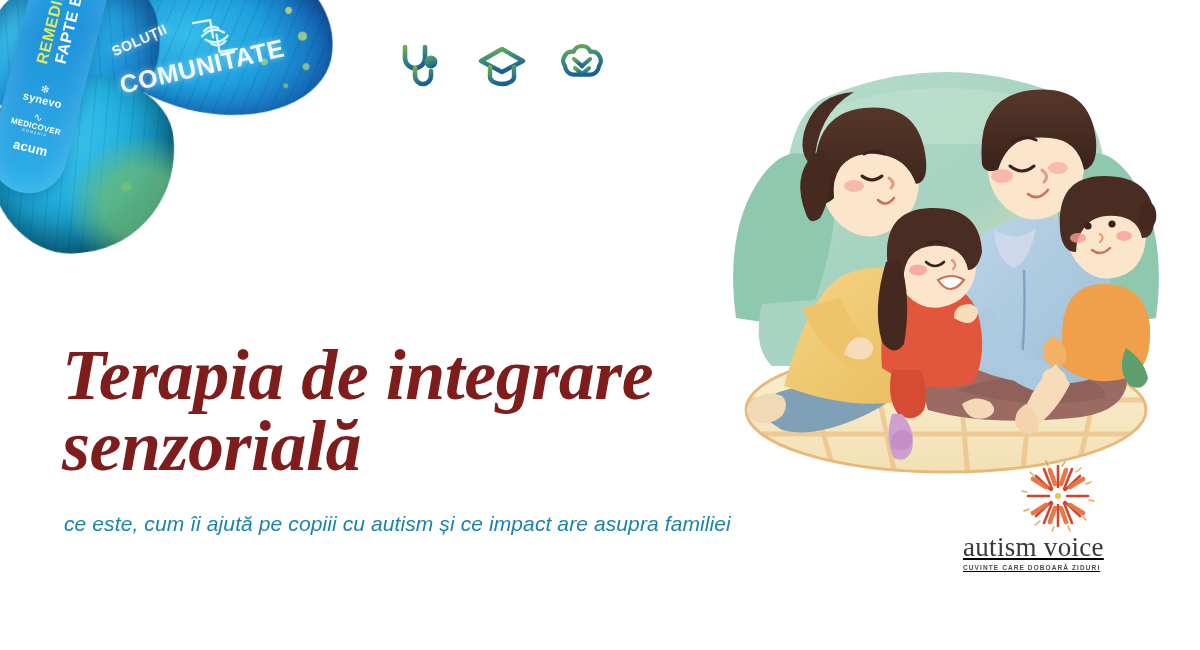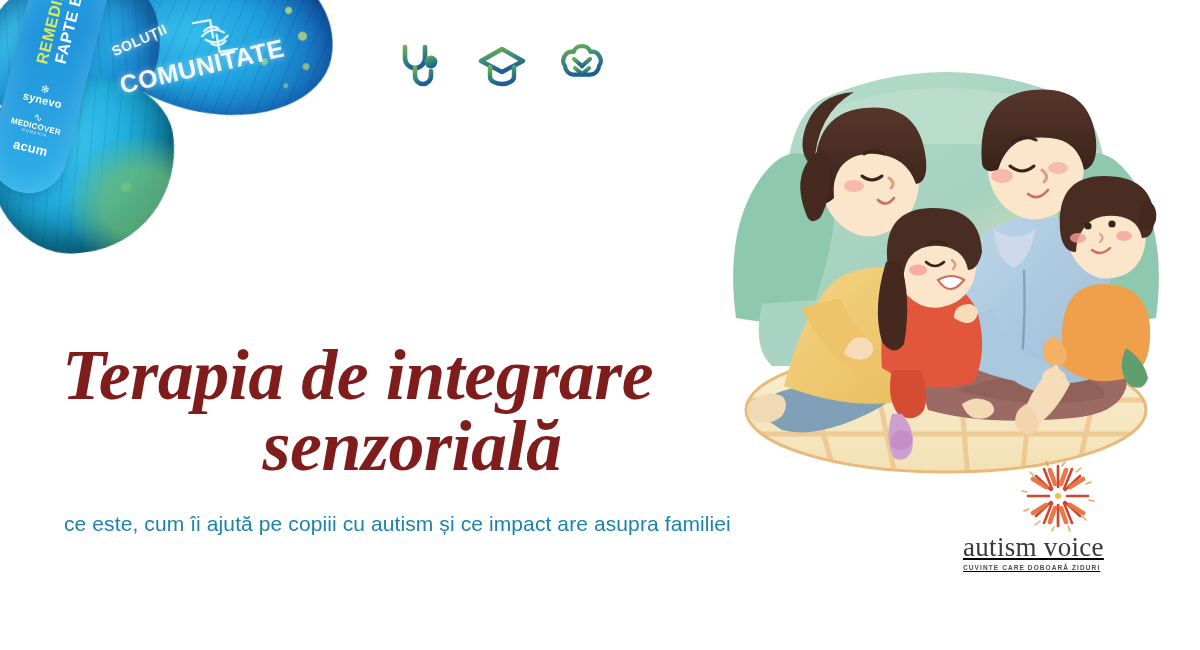--- a/index.html
+++ b/index.html
@@ -178,32 +178,33 @@
     top: 340px;
     width: 700px;
     color: #7f1d1d;
     font-family: "Liberation Serif", "DejaVu Serif", serif;
     font-style: italic;
     font-weight: 700;
     font-size: 72px;
     line-height: 0.98;
     letter-spacing: -0.5px;
   }
-  .headline .l2 { display: block; text-align: center; }
+  .headline .l2 { display: block; }
 
   .subhead {
     position: absolute;
     left: 64px;
     top: 512px;
     width: 820px;
     color: #1C83AC;
     font-family: "Liberation Sans", sans-serif;
     font-size: 21px;
     font-weight: 400;
     letter-spacing: .1px;
+    font-style: italic;
   }
 
   
   .family-art {
     position: absolute;
     left: 706px;
     top: 18px;
     width: 480px;
     height: 470px;
   }

